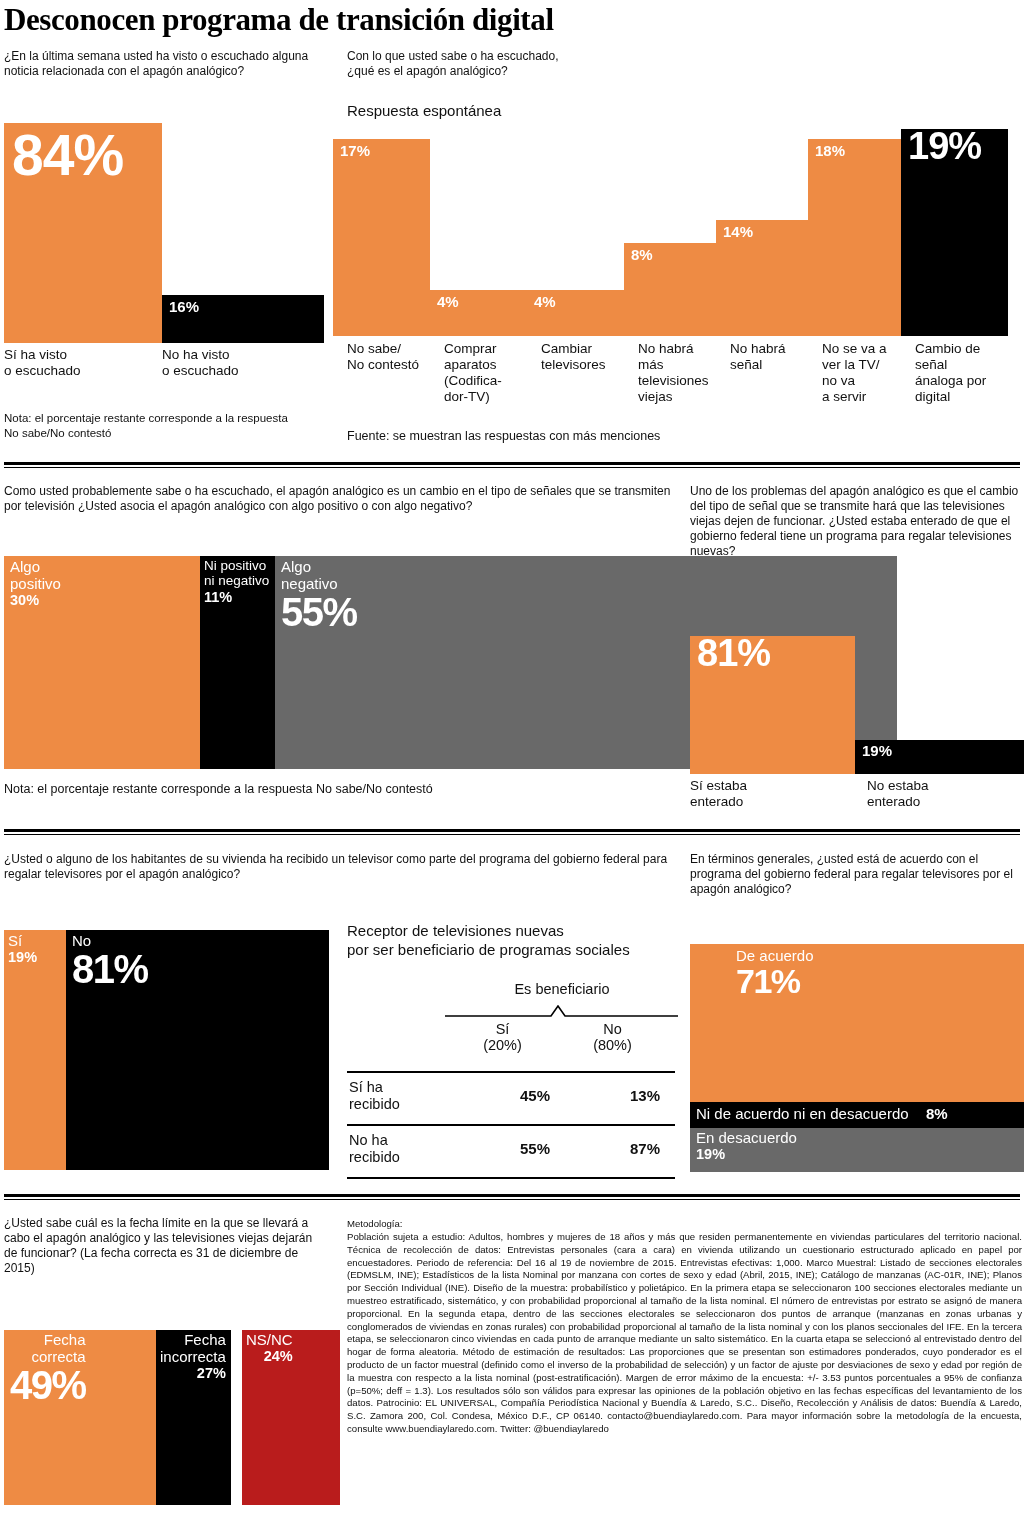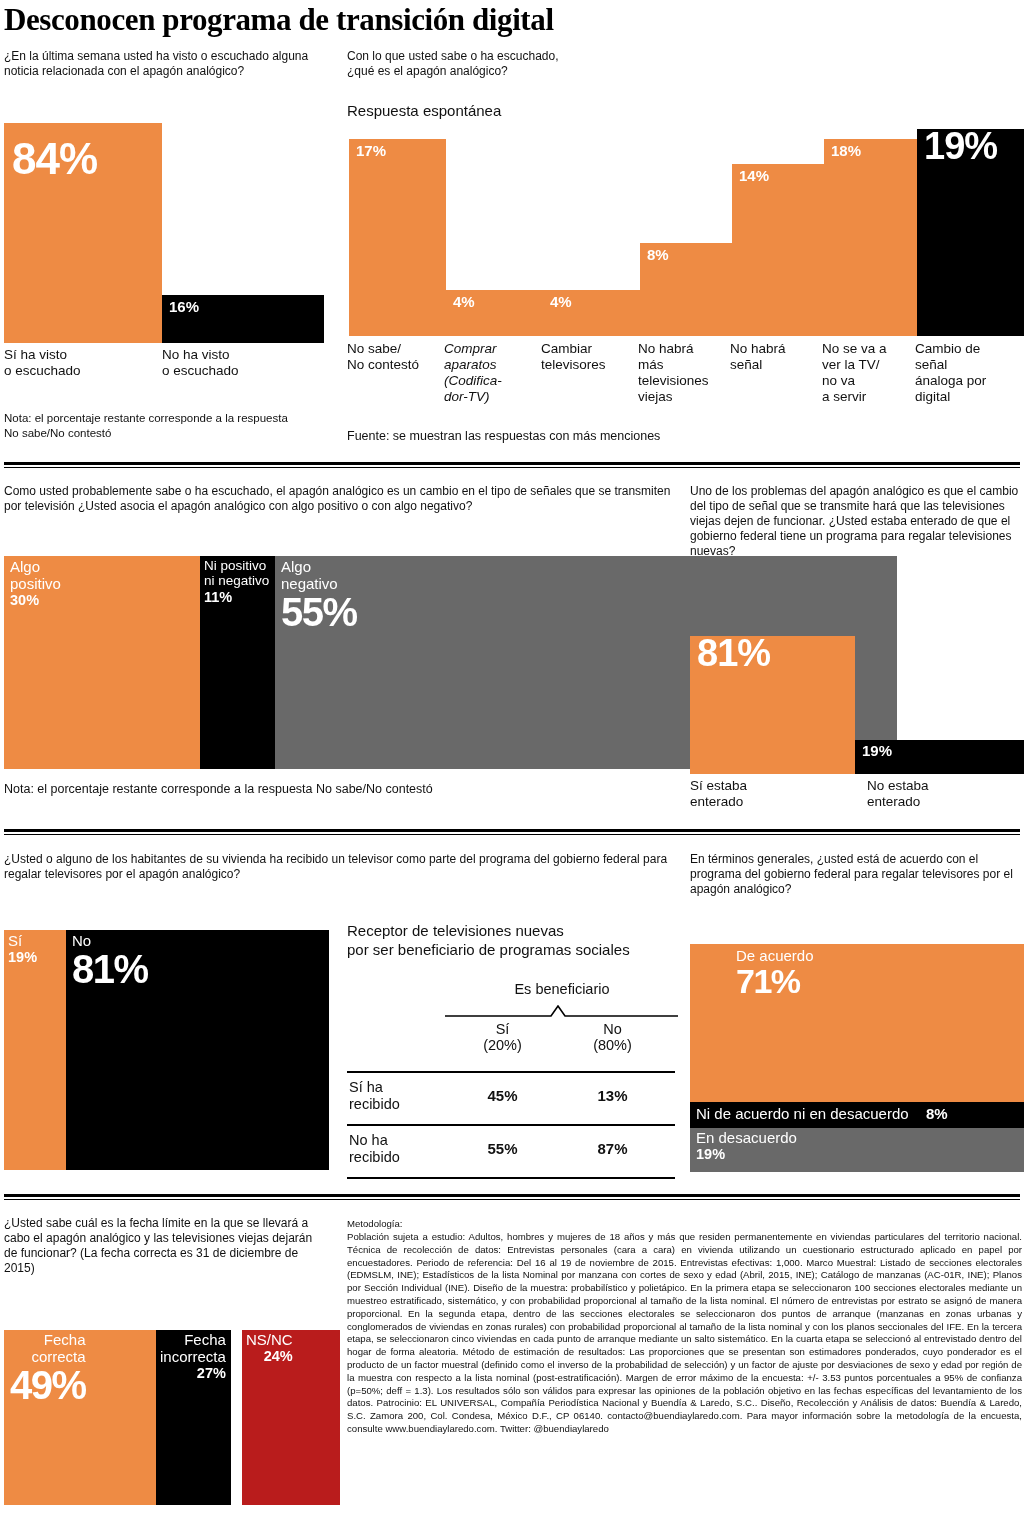--- a/index.html
+++ b/index.html
@@ -35,39 +35,39 @@
 
   
   .chartbox{position:absolute;}
   .bar{position:absolute;bottom:0;}
   .bar.orange{background:#EE8B44;}
   .bar.black{background:#000000;}
   .barval{
     position:absolute;left:7px;top:4px;color:#fff;font-weight:bold;
     font-size:15px;line-height:1;
   }
-  .barval.big{font-size:44px;left:8px;top:14px;letter-spacing:-1px;}
+  .barval.big{font-size:57px;left:8px;top:4px;letter-spacing:-1px;}
   .barval.big2{font-size:38px;left:7px;top:-2px;letter-spacing:-1px;}
   .axislabel{
     position:absolute;font-size:13.5px;line-height:1.18;color:#111;
   }
 
   
   .seg{position:absolute;top:0;height:100%;}
   .seglab{position:absolute;left:6px;top:2px;color:#fff;line-height:1.14;}
   .seglab .nm{font-size:15px;font-weight:normal;display:block;}
   .seglab .pc{font-size:14.5px;font-weight:bold;display:block;}
   .seglab .pcbig{font-size:40px;font-weight:bold;display:block;letter-spacing:-1.5px;line-height:0.95;margin-top:1px;}
   .seglab .pcbig2{font-size:34px;font-weight:bold;display:block;letter-spacing:-1.5px;line-height:0.95;margin-top:1px;}
 
   
   .xtab{position:absolute;font-size:14.5px;color:#111;}
   .xtab .hdr{position:absolute;font-size:14.5px;text-align:center;}
   .xtab .rule{position:absolute;background:#000;height:1.5px;}
-  .xtab .cell{position:absolute;font-weight:bold;font-size:15px;text-align:center;}
+  .xtab .cell{position:absolute;font-weight:bold;font-size:15px;text-align:right;}
   .xtab .rowlab{position:absolute;font-size:14.5px;line-height:1.2;}
   .bracket{position:absolute;}
 
   
   .method{
     position:absolute;font-size:9.6px;line-height:1.335;color:#111;
     text-align:justify;
   }
 </style>
 </head>
@@ -100,54 +100,54 @@
   </div>
 
   <div class="note" style="position:absolute;left:4px;top:411px;width:300px;">Nota: el porcentaje restante corresponde a la respuesta No sabe/No contestó</div>
 
   <div class="q" style="position:absolute;left:347px;top:49px;width:420px;">
     <span>Con lo que usted sabe o ha escuchado,</span><br>
     <span>¿qué es el apagón analógico?</span>
   </div>
   <div class="sub" style="position:absolute;left:347px;top:102px;">Respuesta espontánea</div>
 
-  <div class="chartbox" style="left:349px;top:129px;width:675px;height:207px;">
+  <div class="chartbox" style="left:333px;top:129px;width:675px;height:207px;">
 
     <div class="bar orange" style="left:0px;width:97px;height:197px;">
       <span class="barval">17%</span>
     </div>
 
     <div class="bar orange" style="left:97px;width:97px;height:46px;">
       <span class="barval">4%</span>
     </div>
 
     <div class="bar orange" style="left:194px;width:97px;height:46px;">
       <span class="barval">4%</span>
     </div>
 
     <div class="bar orange" style="left:291px;width:92px;height:93px;">
       <span class="barval">8%</span>
     </div>
 
-    <div class="bar orange" style="left:383px;width:92px;height:172px;">
+    <div class="bar orange" style="left:383px;width:92px;height:116px;">
       <span class="barval">14%</span>
     </div>
 
     <div class="bar orange" style="left:475px;width:93px;height:197px;">
       <span class="barval">18%</span>
     </div>
 
     <div class="bar black" style="left:568px;width:107px;height:207px;">
       <span class="barval big2">19%</span>
     </div>
   </div>
 
   <div class="axislabel" style="left:347px;top:341px;width:95px;white-space:pre-line;">No sabe/
 No contestó</div>
-  <div class="axislabel" style="left:444px;top:341px;width:95px;white-space:pre-line;font-style:italic;">Comprar
+  <div class="axislabel" style="left:444px;top:341px;width:95px;white-space:pre-line;">Comprar
 aparatos
 (Codifica-
 dor-TV)</div>
   <div class="axislabel" style="left:541px;top:341px;width:95px;white-space:pre-line;">Cambiar
 televisores</div>
   <div class="axislabel" style="left:638px;top:341px;width:88px;white-space:pre-line;">No habrá
 más
 televisiones
 viejas</div>
   <div class="axislabel" style="left:730px;top:341px;width:88px;white-space:pre-line;">No habrá

